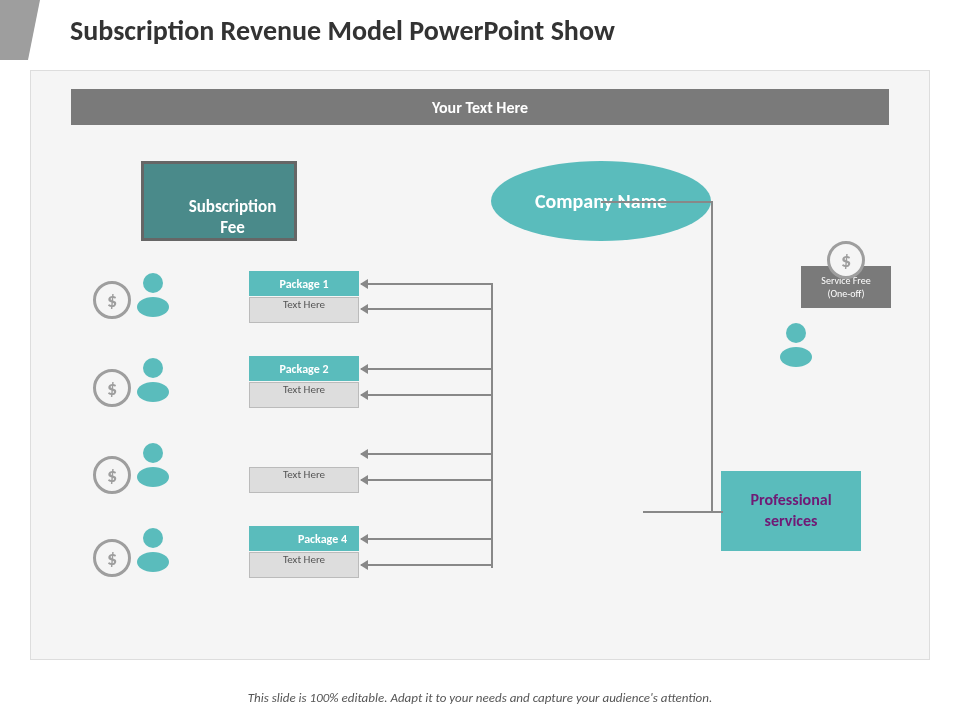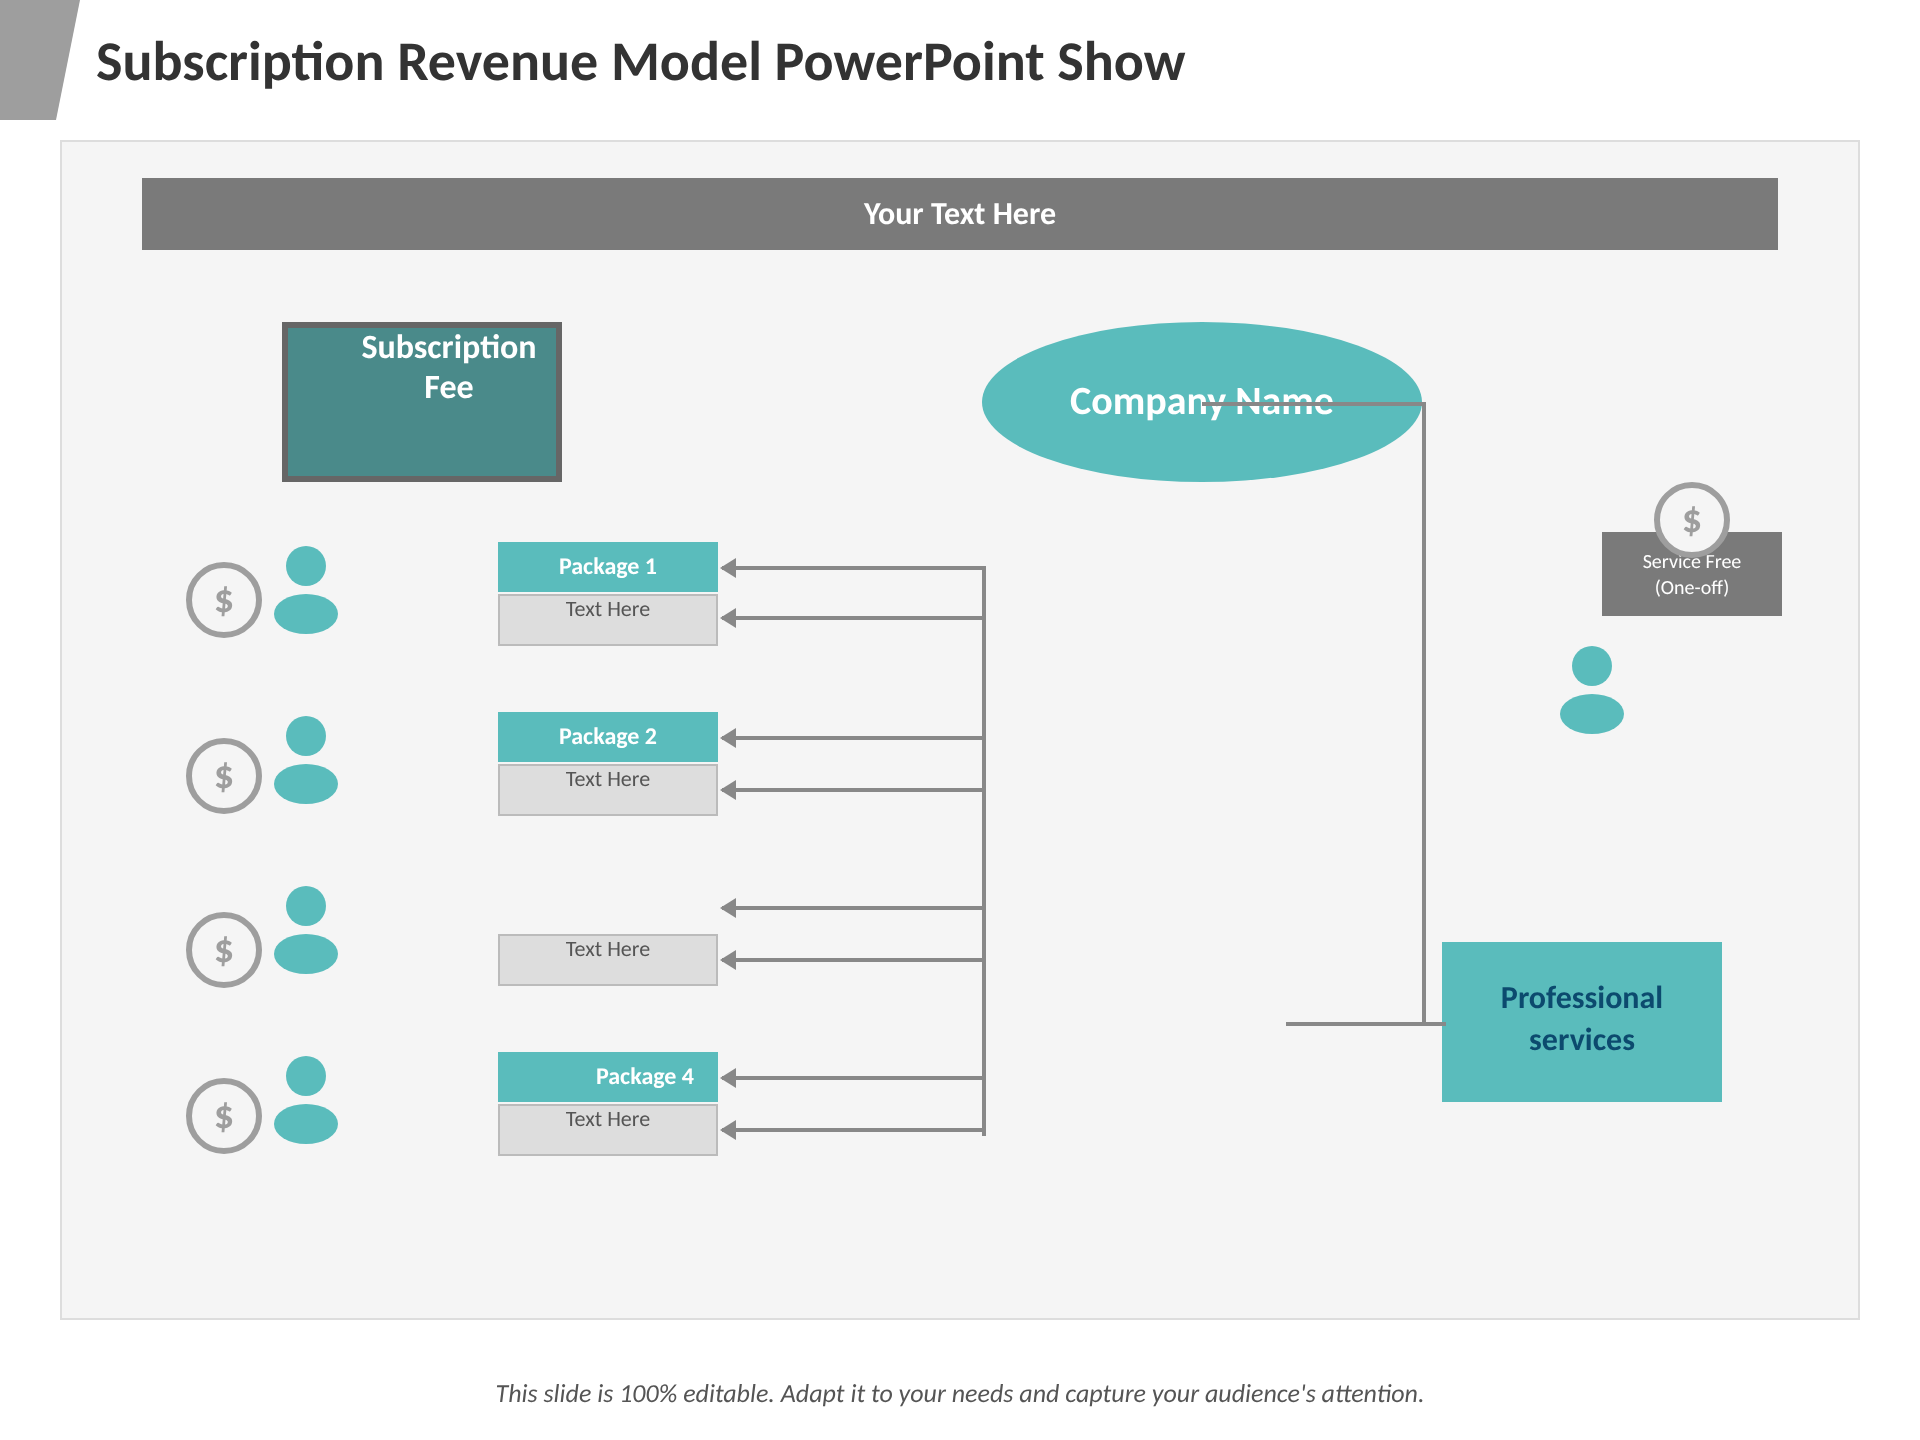--- a/index.html
+++ b/index.html
@@ -26,21 +26,21 @@
       position: absolute;
       top: 0; left: 0;
       width: 40px; height: 60px;
       background: #9e9e9e;
       clip-path: polygon(0 0, 100% 0, 70% 100%, 0 100%);
     }
     .header-title {
       font-size: 28px;
       font-weight: bold;
       color: #333333;
-      margin-left: 28px;
+      margin-left: 50px;
     }
 
     
     .main-area {
       position: absolute;
       top: 70px;
       left: 30px;
       right: 30px;
       bottom: 60px;
       background: #f5f5f5;
@@ -63,26 +63,26 @@
       color: #ffffff;
       font-size: 16px;
       font-weight: bold;
     }
 
     
     .subscription-box {
       position: absolute;
       top: 90px;
       left: 110px;
-      width: 140px;
+      width: 156px;
       height: 80px;
       background: #4a8a8a;
       border: 3px solid #666666;
       display: flex;
-      align-items: flex-start;
+      align-items: flex-end;
       justify-content: center;
       text-align: center;
       padding-left: 27px;
     }
     .subscription-box-text {
       color: #ffffff;
       font-size: 17px;
       font-weight: bold;
       line-height: 1.2;
     }
@@ -198,21 +198,21 @@
       width: 140px;
       height: 80px;
       background: #5abcbc;
       border: 3px solid #5abcbc;
       display: flex;
       align-items: center;
       justify-content: center;
       text-align: center;
     }
     .pro-services-text {
-      color: #0c4a6e;
+      color: #701a75;
       font-size: 16px;
       font-weight: bold;
       line-height: 1.3;
     }
 
     
     .footer-text {
       position: absolute;
       bottom: 15px;
       left: 30px;

